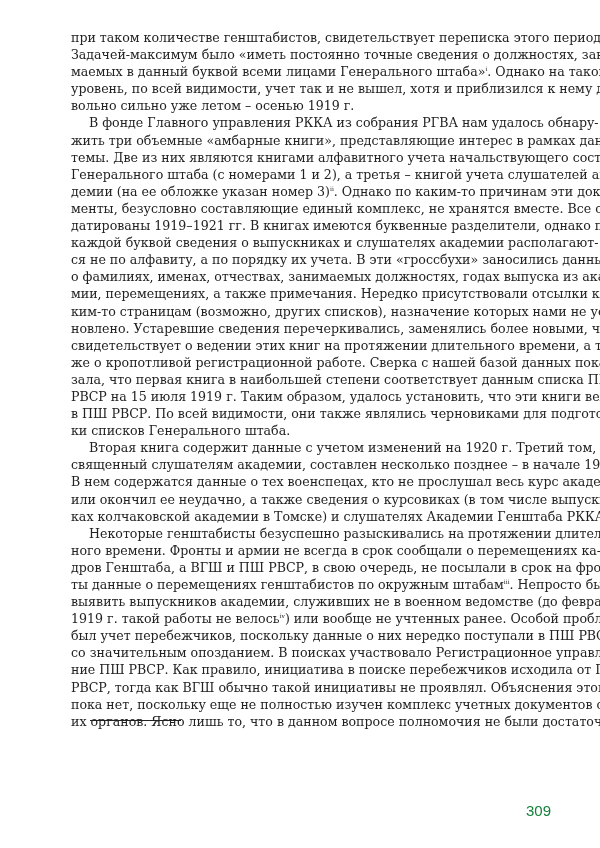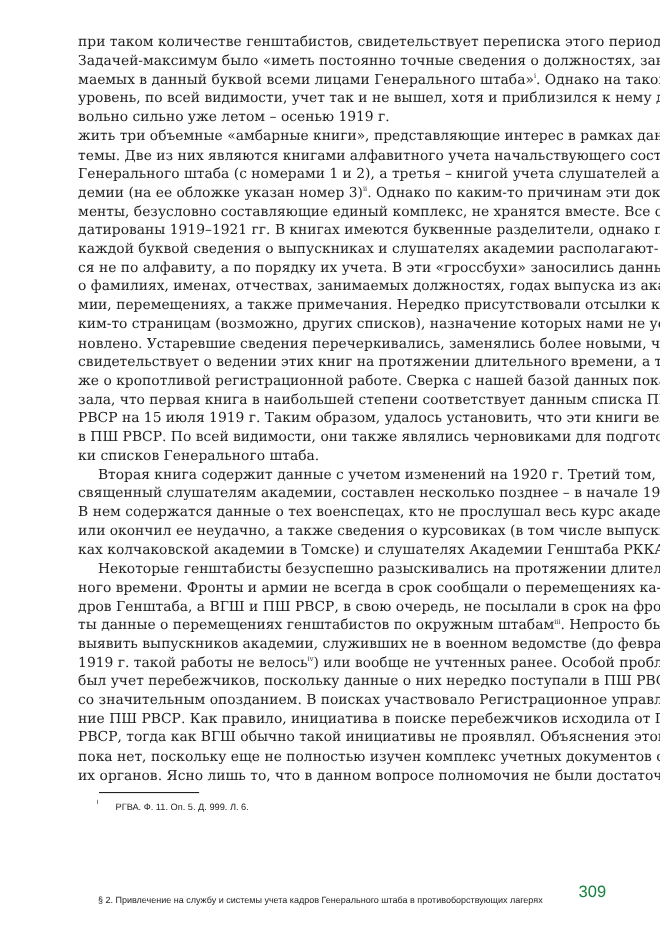--- a/index.html
+++ b/index.html
@@ -36,20 +36,21 @@
 </head>
 <body>
 
 <div class="page">
   <div class="body-text" id="body-text">
       <span class="line"><span>при таком количестве генштабистов, свидетельствует переписка этого периода.</span></span>
       <span class="line"><span>Задачей-максимум было «иметь постоянно точные сведения о должностях, зани-</span></span>
       <span class="line"><span>маемых в данный буквой всеми лицами Генерального штаба»</span><sup class="fn">i</sup><span>. Однако на такой</span></span>
       <span class="line"><span>уровень, по всей видимости, учет так и не вышел, хотя и приблизился к нему до-</span></span>
       <span class="line last"><span>вольно сильно уже летом – осенью 1919 г.</span></span>
+      <span class="line indent"><span>В фонде Главного управления РККА из собрания РГВА нам удалось обнару-</span></span>
       <span class="line"><span>жить три объемные «амбарные книги», представляющие интерес в рамках данной</span></span>
       <span class="line"><span>темы. Две из них являются книгами алфавитного учета начальствующего состава</span></span>
       <span class="line"><span>Генерального штаба (с номерами 1 и 2), а третья – книгой учета слушателей ака-</span></span>
       <span class="line"><span>демии (на ее обложке указан номер 3)</span><sup class="fn">ii</sup><span>. Однако по каким-то причинам эти доку-</span></span>
       <span class="line"><span>менты, безусловно составляющие единый комплекс, не хранятся вместе. Все они</span></span>
       <span class="line"><span>датированы 1919–1921 гг. В книгах имеются буквенные разделители, однако под</span></span>
       <span class="line"><span>каждой буквой сведения о выпускниках и слушателях академии располагают-</span></span>
       <span class="line"><span>ся не по алфавиту, а по порядку их учета. В эти «гроссбухи» заносились данные</span></span>
       <span class="line"><span>о фамилиях, именах, отчествах, занимаемых должностях, годах выпуска из акаде-</span></span>
       <span class="line"><span>мии, перемещениях, а также примечания. Нередко присутствовали отсылки к ка-</span></span>
@@ -76,21 +77,16 @@
       <span class="line"><span>со значительным опозданием. В поисках участвовало Регистрационное управле-</span></span>
       <span class="line"><span>ние ПШ РВСР. Как правило, инициатива в поиске перебежчиков исходила от ПШ</span></span>
       <span class="line"><span>РВСР, тогда как ВГШ обычно такой инициативы не проявлял. Объяснения этому</span></span>
       <span class="line"><span>пока нет, поскольку еще не полностью изучен комплекс учетных документов обо-</span></span>
       <span class="line"><span>их органов. Ясно лишь то, что в данном вопросе полномочия не были достаточно</span></span>
     </div>
 
   <div class="fn-rule"></div>
 
   <div class="footnotes">
-    <div class="fn-item">
-      <span class="fn-num">I</span>
-      <span>РГВА. Ф. 11. Оп. 5. Д. 999. Л. 6.</span>
-    </div>
   </div>
 
-  <div class="running-footer">§ 2. Привлечение на службу и системы учета кадров Генерального штаба в противоборствующих лагерях</div>
   <div class="page-number">309</div>
 </div>
 
 </body></html>

